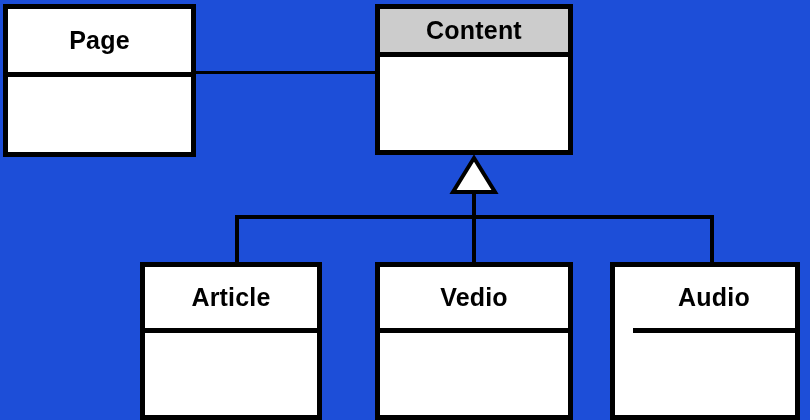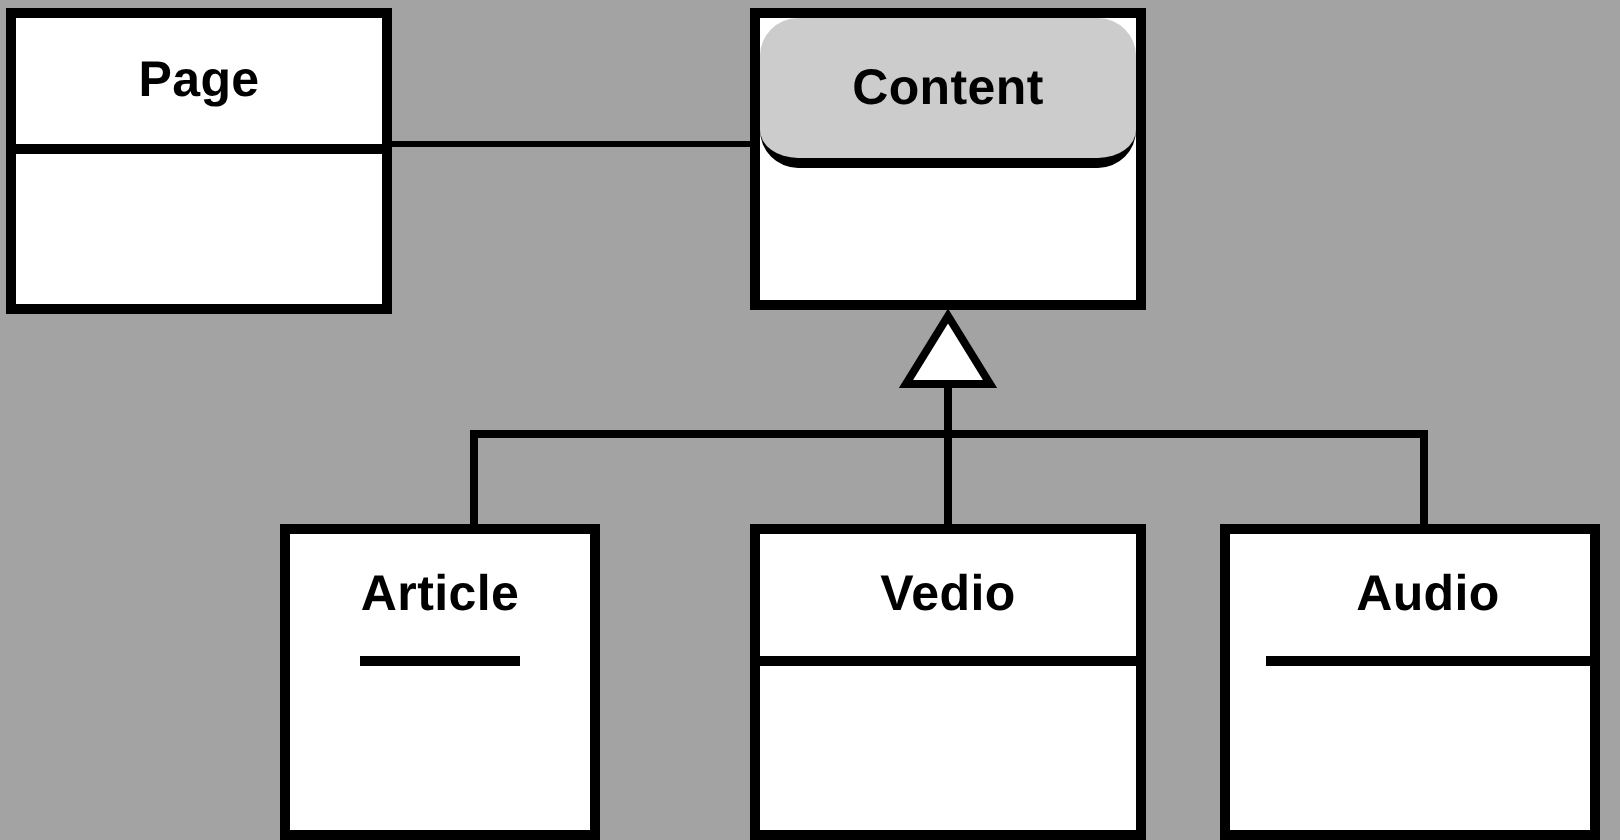--- a/index.html
+++ b/index.html
@@ -8,21 +8,21 @@
     padding: 0;
     background: #ffffff;
   }
   body {
     font-family: "Liberation Sans", sans-serif;
   }
   #diagram-canvas {
     position: relative;
     width: 810px;
     height: 420px;
-    background: #a3a3a3;
+    background: #1d4ed8;
     overflow: hidden;
   }
   .uml-class {
     position: absolute;
     box-sizing: border-box;
     border: 5px solid #000000;
     background: #ffffff;
     display: flex;
     flex-direction: column;
   }
@@ -82,27 +82,27 @@
   </svg>
 
   <div class="uml-class" style="left:3px; top:4px; width:193px; height:153px;">
     <div class="uml-class-header" style="height:68px;">
       <span class="uml-class-name">Page</span>
     </div>
     <div class="uml-class-body"></div>
   </div>
 
   <div class="uml-class" style="left:375px; top:4px; width:198px; height:151px;">
-    <div class="uml-class-header shaded" style="height:75px;border-radius:19px;">
+    <div class="uml-class-header shaded" style="height:48px;">
       <span class="uml-class-name">Content</span>
     </div>
     <div class="uml-class-body"></div>
   </div>
 
-  <div class="uml-class" style="left:140px; top:262px; width:160px; height:158px;align-items:center;">
+  <div class="uml-class" style="left:140px; top:262px; width:182px; height:158px;">
     <div class="uml-class-header" style="height:66px;">
       <span class="uml-class-name">Article</span>
     </div>
     <div class="uml-class-body"></div>
   </div>
 
   <div class="uml-class" style="left:375px; top:262px; width:198px; height:158px;">
     <div class="uml-class-header" style="height:66px;">
       <span class="uml-class-name">Vedio</span>
     </div>

